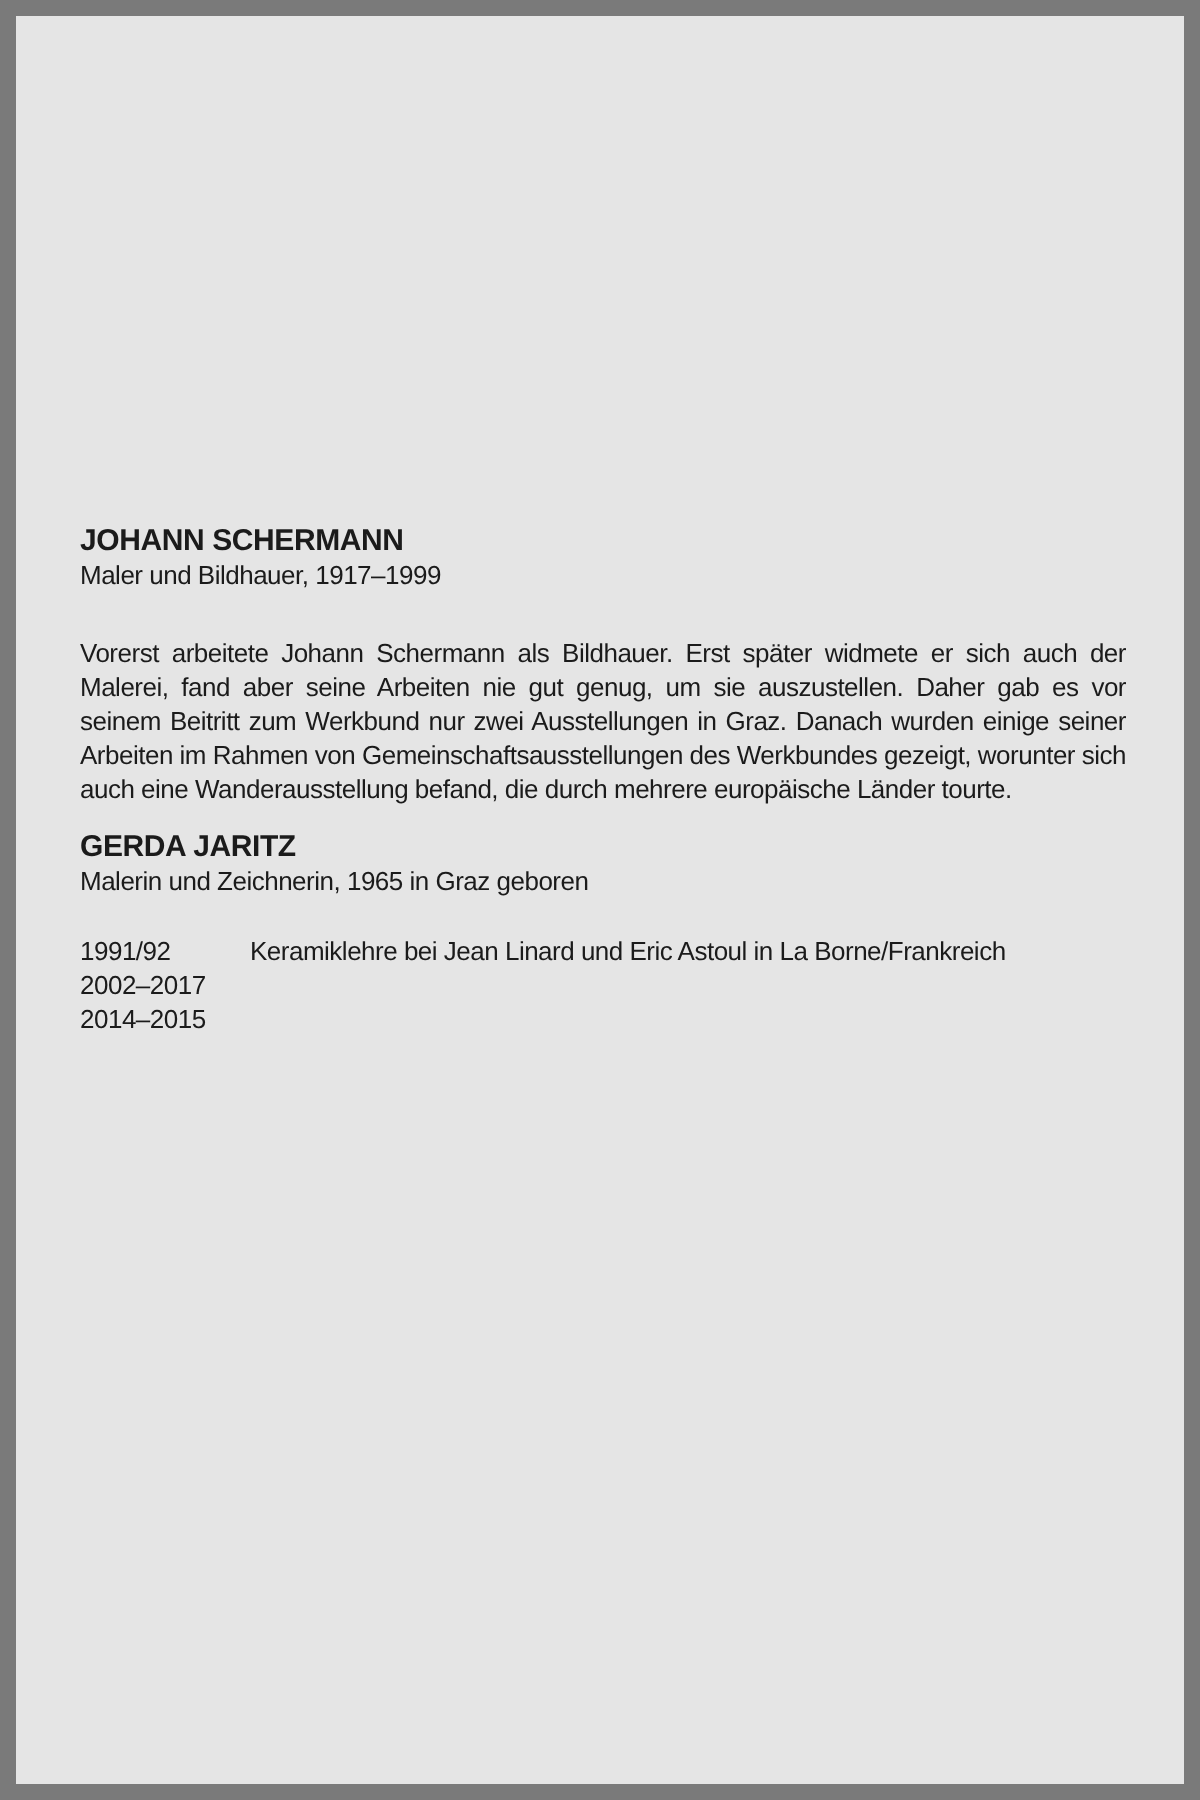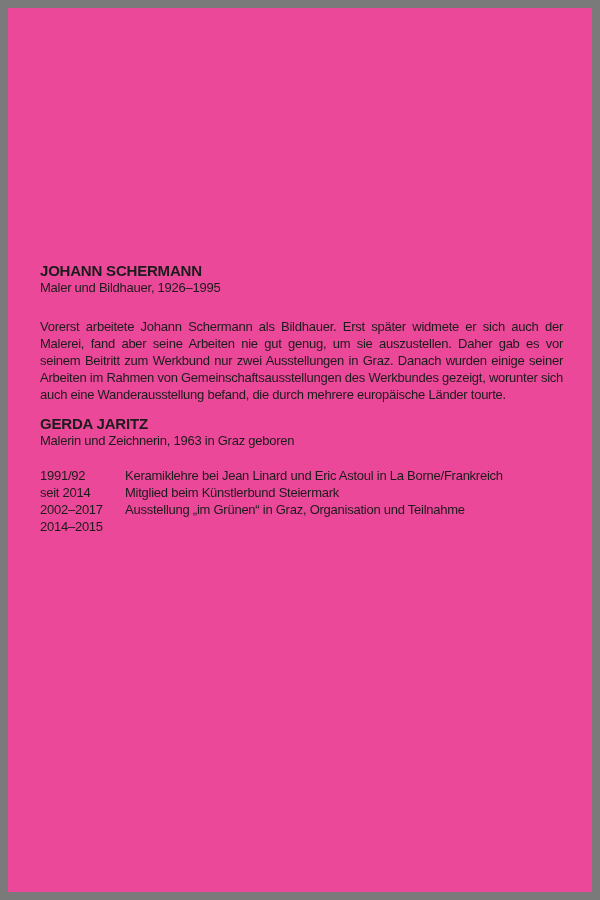--- a/index.html
+++ b/index.html
@@ -13,21 +13,21 @@
     background: #7a7a7a;
     font-family: "Liberation Sans", sans-serif;
     overflow: hidden;
   }
   .page {
     position: absolute;
     left: 8px;
     top: 8px;
     right: 8px;
     bottom: 8px;
-    background: #ec4899;
+    background: #e5e5e5;
     text-decoration: underline;
   }
   .content {
     position: absolute;
     left: 32px;
     right: 29px;
     top: 254px;
     color: #1b1b1b;
     font-size: 13px;
     line-height: 17px;
@@ -69,40 +69,35 @@
   }
 </style>
 </head>
 <body>
 
 <div class="page">
   <div class="content">
 
     <section>
       <div class="artist-name">JOHANN SCHERMANN</div>
-      <div class="artist-subtitle">Maler und Bildhauer, 1926–1995</div>
+      <div class="artist-subtitle">Maler und Bildhauer, 1917–1999</div>
       <p class="bio">Vorerst arbeitete Johann Schermann als Bildhauer. Erst später widmete er sich auch der Malerei, fand aber seine Arbeiten nie gut genug, um sie auszustellen. Daher gab es vor seinem Beitritt zum Werkbund nur zwei Ausstellungen in Graz. Danach wurden einige seiner Arbeiten im Rahmen von Gemeinschaftsausstellungen des Werkbundes gezeigt, worunter sich auch eine Wanderausstellung befand, die durch mehrere europäische Länder tourte.</p>
     </section>
 
     <section class="artist-section-2">
       <div class="artist-name">GERDA JARITZ</div>
-      <div class="artist-subtitle">Malerin und Zeichnerin, 1963 in Graz geboren</div>
+      <div class="artist-subtitle">Malerin und Zeichnerin, 1965 in Graz geboren</div>
 
       <div class="cv">
         <div class="cv-row">
           <div class="cv-period">1991/92</div>
           <div class="cv-desc">Keramiklehre bei Jean Linard und Eric Astoul in La Borne/Frankreich</div>
         </div>
         <div class="cv-row">
-          <div class="cv-period">seit 2014</div>
-          <div class="cv-desc">Mitglied beim Künstlerbund Steiermark</div>
-        </div>
-        <div class="cv-row">
           <div class="cv-period">2002–2017</div>
-          <div class="cv-desc">Ausstellung „im Grünen“ in Graz, Organisation und Teilnahme</div>
         </div>
         <div class="cv-row">
           <div class="cv-period">2014–2015</div>
         </div>
       </div>
     </section>
 
   </div>
 </div>
 

